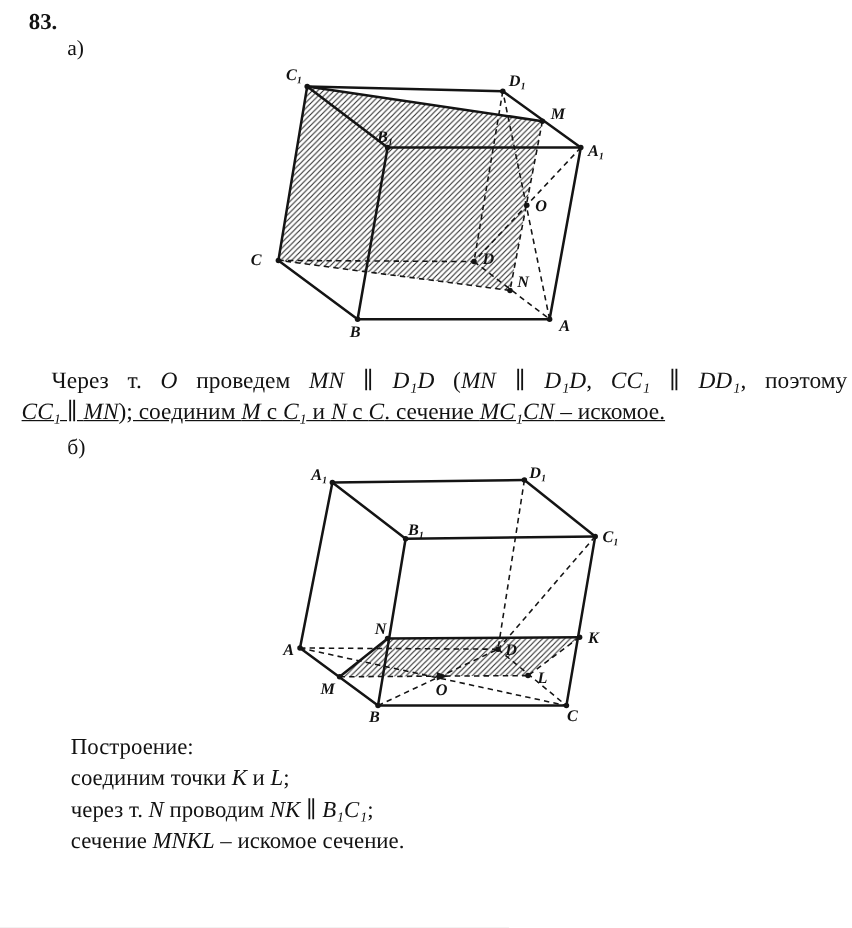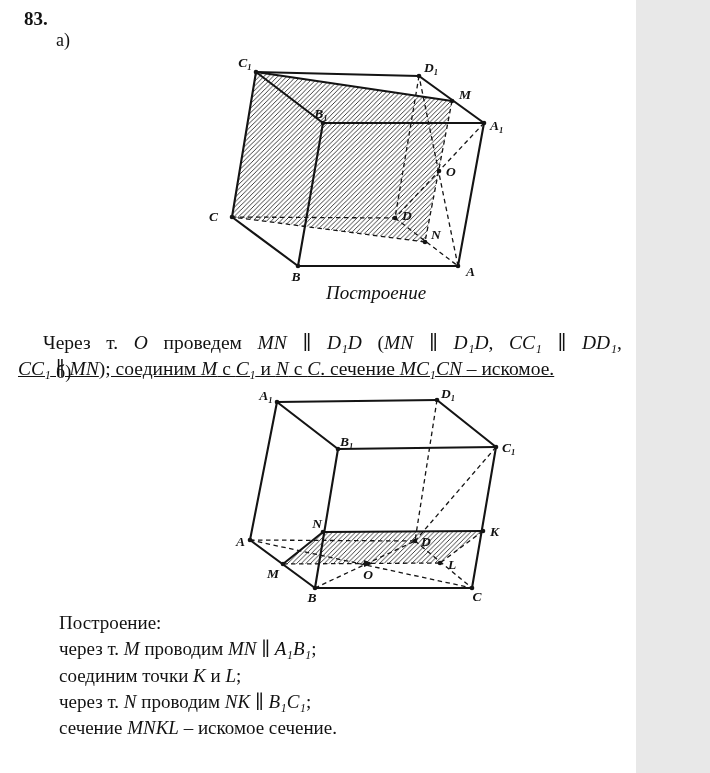--- a/index.html
+++ b/index.html
@@ -1,24 +1,24 @@
 <!DOCTYPE html>
 <html><head>
 <meta charset="utf-8">
 <style>
   html,body{margin:0;padding:0;background:#e8e8e8;}
   .page{
-    position:relative;width:636px;height:773px;background:#ffffff;
+    position:relative;width:710px;height:773px;background:#ffffff;
     font-family:"Liberation Serif","DejaVu Serif",serif;color:#121212;overflow:hidden;
   }
   .abs{position:absolute;}
   .problem-number{left:24px;top:8px;font-size:19px;font-weight:bold;}
   .part-marker{font-size:18px;}
   .construction-caption{left:190px;top:282px;width:372px;text-align:center;font-style:italic;font-size:19px;}
-  .para-line{font-size:19.5px;white-space:normal;margin-top:26px;}
+  .para-line{font-size:19.5px;white-space:normal;}
   .para-line-1{left:43px;top:305px;width:663px;text-align:justify;text-align-last:justify;}
   .para-line-2{left:18px;top:331px;white-space:nowrap;text-decoration:underline;}
   .solution-b-block{left:59px;top:610px;font-size:19px;line-height:26.3px;white-space:nowrap;}
   svg.figure{position:absolute;overflow:visible;}
   .solid{stroke:#141414;stroke-width:2.1;stroke-linecap:round;fill:none;}
   .dashed{stroke:#141414;stroke-width:1.3;stroke-dasharray:4.5 3.5;stroke-linecap:butt;fill:none;}
   .dot{fill:#141414;stroke:none;}
   .arrowhead{fill:#141414;stroke:none;}
   .vlabel{font-family:"Liberation Serif","DejaVu Serif",serif;font-style:italic;font-weight:600;
           font-size:13.5px;fill:#121212;}
@@ -72,21 +72,20 @@
       <text x="490" y="130" text-anchor="start" class="vlabel">A₁</text>
       <text x="321" y="118" text-anchor="middle" class="vlabel">B₁</text>
       <text x="446" y="176" text-anchor="start" class="vlabel">O</text>
       <text x="218" y="221" text-anchor="end" class="vlabel">C</text>
       <text x="402" y="220" text-anchor="start" class="vlabel">D</text>
       <text x="431" y="239" text-anchor="start" class="vlabel">N</text>
       <text x="296" y="281" text-anchor="middle" class="vlabel">B</text>
       <text x="466" y="276" text-anchor="start" class="vlabel">A</text>
     </svg>
 
-  <div class="abs construction-caption">Построение</div>
   <div class="abs para-line para-line-1">Через т. <i>O</i> проведем <i>MN</i> ∥ <i>D₁D</i> (<i>MN</i> ∥ <i>D₁D</i>, <i>CC₁</i> ∥ <i>DD₁</i>, поэтому</div>
   <div class="abs para-line para-line-2"><i>CC₁</i> ∥ <i>MN</i>); соединим <i>M</i> с <i>C₁</i> и <i>N</i> с <i>C</i>. сечение <i>MC₁CN</i> – искомое.</div>
 
   <div class="abs part-marker" style="left:56px;top:362px">б)</div>
 
   <svg class="figure" style="left:228px;top:383px" width="292" height="227" viewBox="228 383 292 227">
     <defs>
       <pattern id="hatchB" width="4.6" height="4.6" patternUnits="userSpaceOnUse">
         <path d="M-1.15,1.15 l2.3,-2.3 M0,4.6 L4.6,0 M3.45,5.75 l2.3,-2.3" stroke="#2a2a2a" stroke-width="0.9" fill="none"></path>
       </pattern>
@@ -134,19 +133,18 @@
       <text x="421" y="546" text-anchor="start" class="vlabel">D</text>
       <text x="279" y="578" text-anchor="end" class="vlabel">M</text>
       <text x="448" y="569" text-anchor="start" class="vlabel">L</text>
       <text x="368" y="579" text-anchor="middle" class="vlabel">O</text>
       <text x="312" y="602" text-anchor="middle" class="vlabel">B</text>
       <text x="477" y="601" text-anchor="middle" class="vlabel">C</text>
     </svg>
 
   <div class="abs solution-b-block">
     <div>Построение:</div>
-    <div>через т. <i>M</i> проводим <i>MN</i> ∥ <i>A₁B₁</i>;</div>
     <div>соединим точки <i>K</i> и <i>L</i>;</div>
     <div>через т. <i>N</i> проводим <i>NK</i> ∥ <i>B₁C₁</i>;</div>
     <div>сечение <i>MNKL</i> – искомое сечение.</div>
   </div>
 
 </div>
 
 </body></html>

